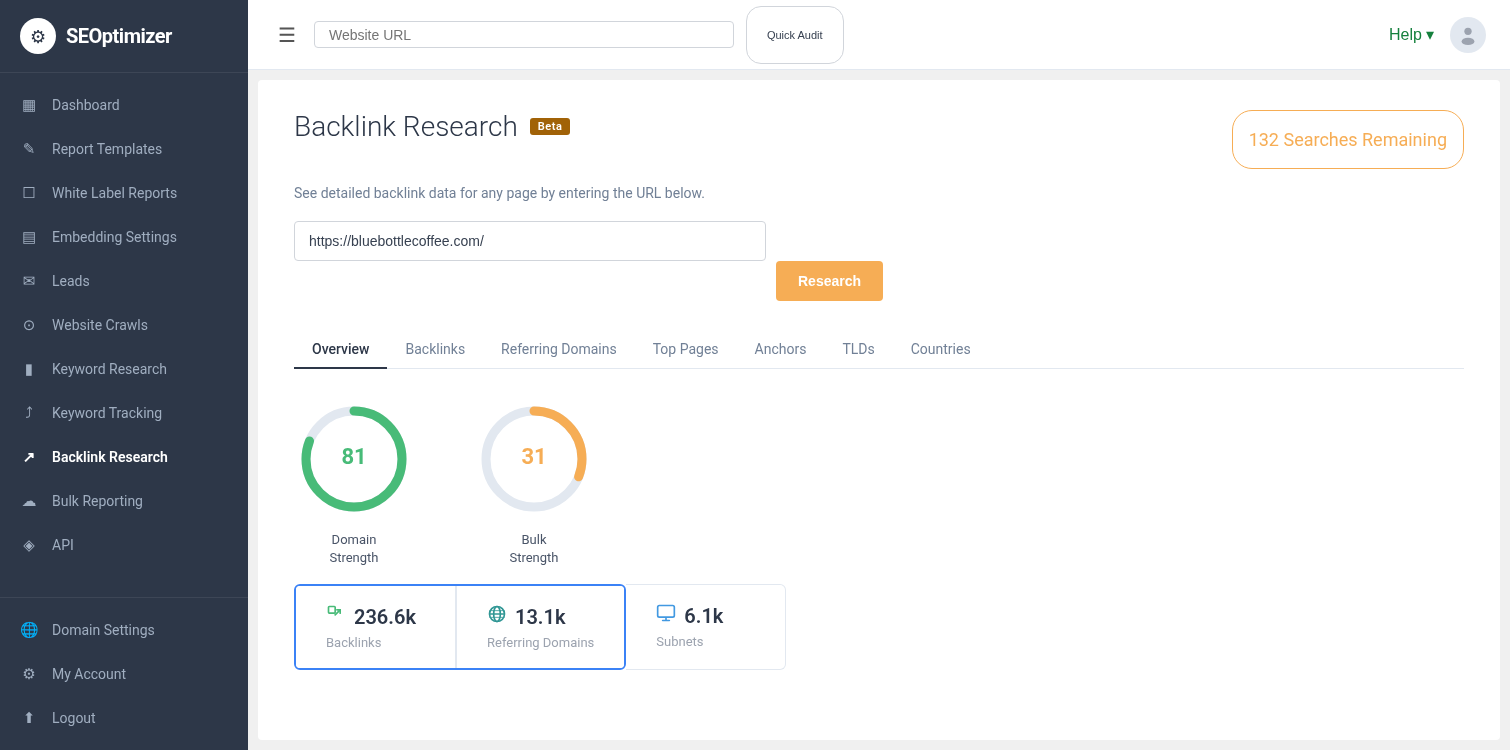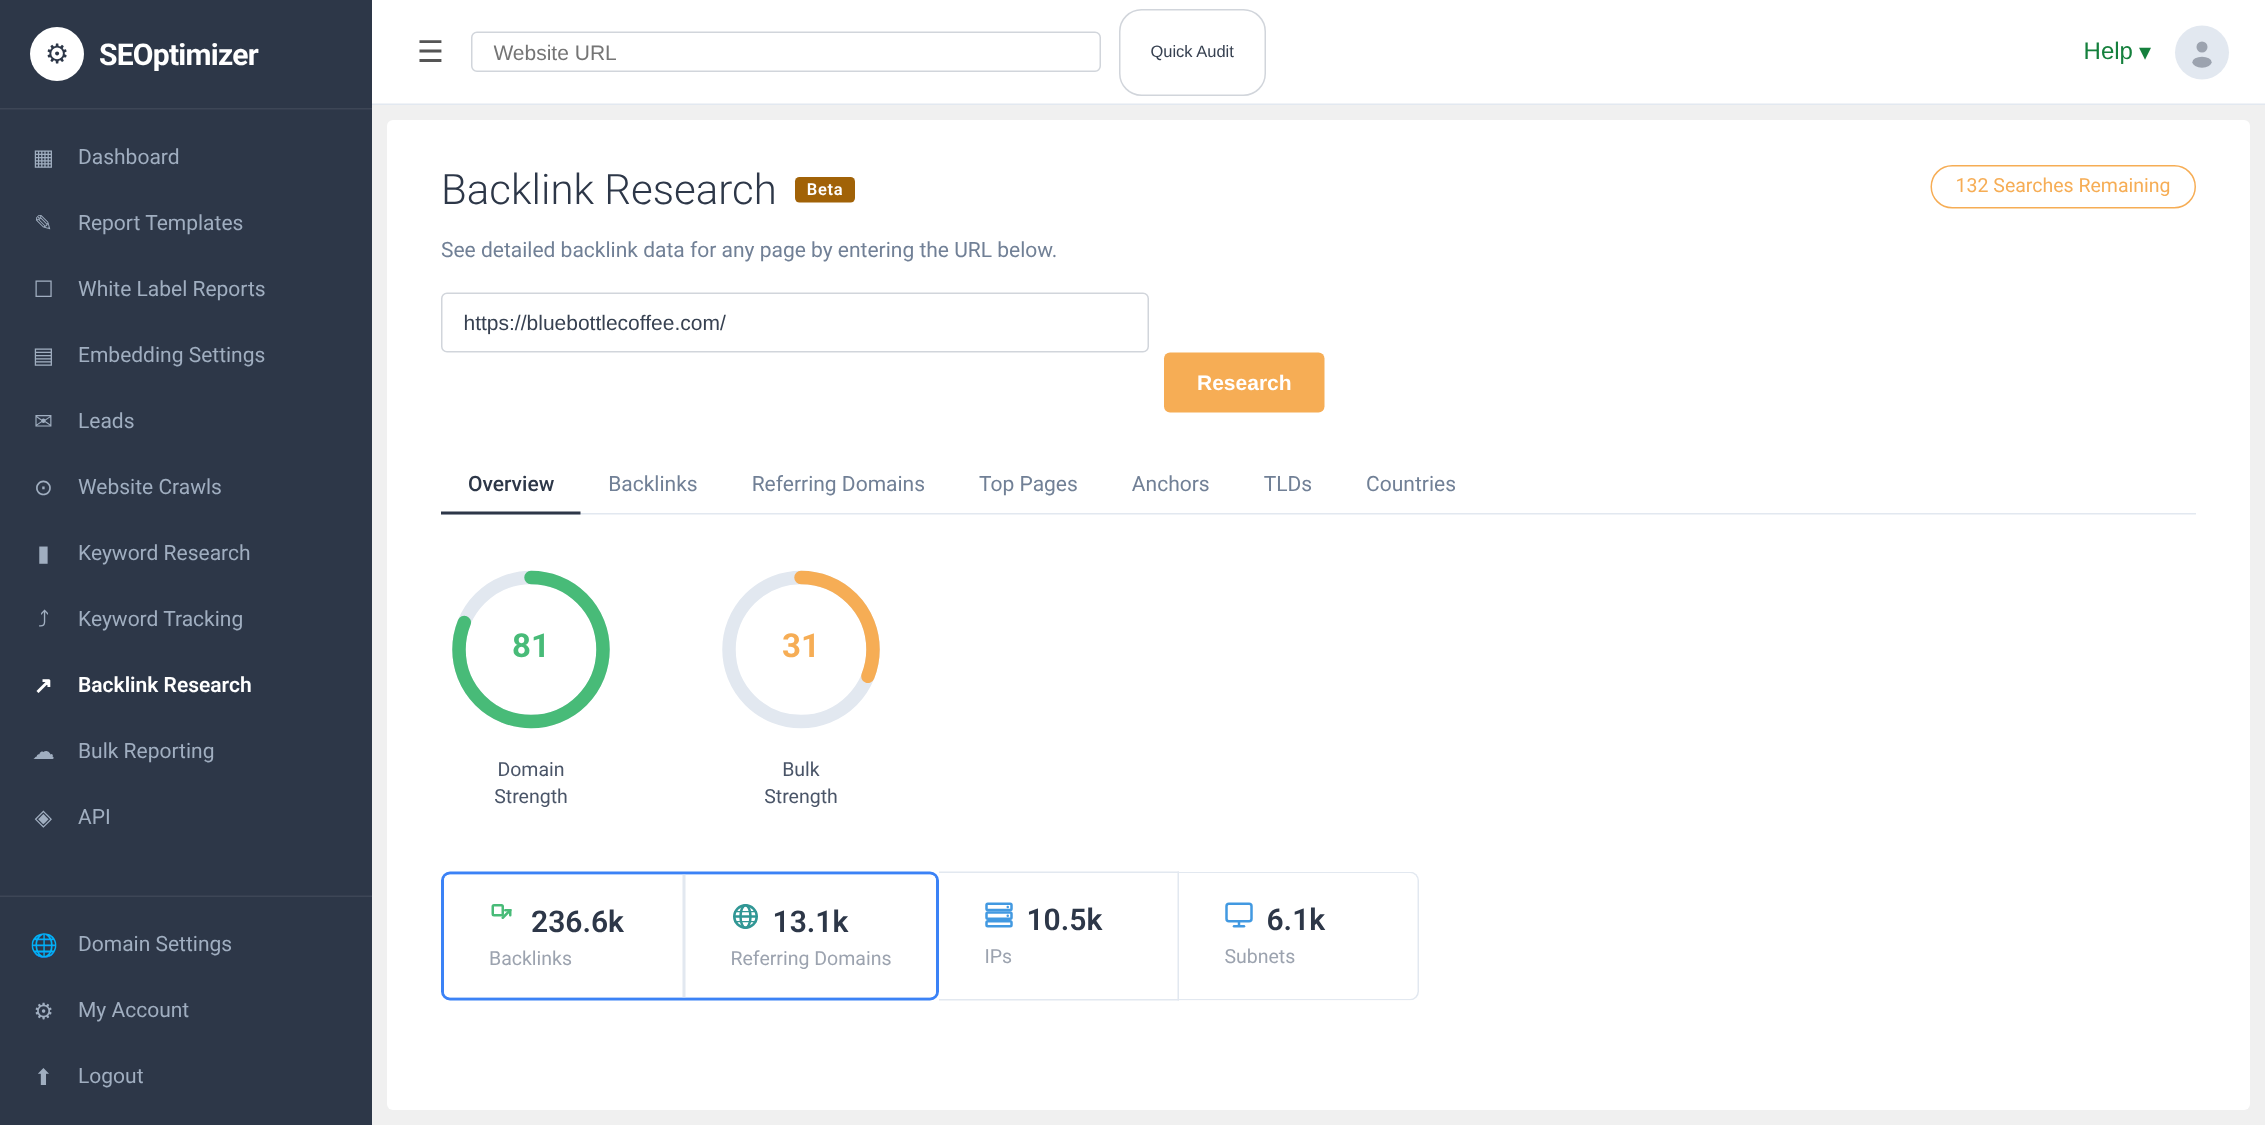--- a/index.html
+++ b/index.html
@@ -170,22 +170,22 @@
       color: white;
       font-size: 11px;
       font-weight: 600;
       padding: 2px 8px;
       border-radius: 3px;
       letter-spacing: 0.5px;
     }
     .searches-remaining {
       border: 1px solid #f6ad55;
       color: #f6ad55;
-      font-size: 13px;
-      padding: 6px 16px;
+      font-size: 18px;
+      padding: 18px 16px;
       border-radius: 20px;
       white-space: nowrap;
     }
     .page-subtitle {
       font-size: 14px;
       color: #718096;
       margin-bottom: 20px;
     }
 
     
@@ -235,21 +235,21 @@
     .tab.active {
       color: #2d3748;
       border-bottom: 2px solid #2d3748;
       font-weight: 500;
     }
 
     
     .gauges-row {
       display: flex;
       gap: 60px;
-      margin-bottom: 40px;
+      margin-bottom: 17px;
       align-items: flex-end;
     }
     .gauge-item {
       display: flex;
       flex-direction: column;
       align-items: center;
       gap: 12px;
     }
     .gauge-label {
       font-size: 13px;
@@ -495,35 +495,20 @@
             <span class="stat-value">13.1k</span>
           </div>
           <span class="stat-label">Referring Domains</span>
         </div>
       </div>
       <div class="stats-group-plain">
         <div class="stat-card-plain">
           <div class="stat-value-row">
             <span style="color:#4299e1; font-size:20px;">
               <svg width="20" height="20" viewBox="0 0 24 24" fill="none" xmlns="http://www.w3.org/2000/svg">
-                <rect x="2" y="3" width="20" height="5" rx="1" stroke="#4299e1" stroke-width="2"></rect>
-                <rect x="2" y="10" width="20" height="5" rx="1" stroke="#4299e1" stroke-width="2"></rect>
-                <rect x="2" y="17" width="20" height="4" rx="1" stroke="#4299e1" stroke-width="2"></rect>
-                <circle cx="19" cy="5.5" r="1" fill="#4299e1"></circle>
-                <circle cx="19" cy="12.5" r="1" fill="#4299e1"></circle>
-              </svg>
-            </span>
-            <span class="stat-value">10.5k</span>
-          </div>
-          <span class="stat-label">IPs</span>
-        </div>
-        <div class="stat-card-plain">
-          <div class="stat-value-row">
-            <span style="color:#4299e1; font-size:20px;">
-              <svg width="20" height="20" viewBox="0 0 24 24" fill="none" xmlns="http://www.w3.org/2000/svg">
                 <rect x="2" y="3" width="20" height="14" rx="2" stroke="#4299e1" stroke-width="2"></rect>
                 <path d="M8 21h8" stroke="#4299e1" stroke-width="2" stroke-linecap="round"></path>
                 <path d="M12 17v4" stroke="#4299e1" stroke-width="2"></path>
               </svg>
             </span>
             <span class="stat-value">6.1k</span>
           </div>
           <span class="stat-label">Subnets</span>
         </div>
       </div>

